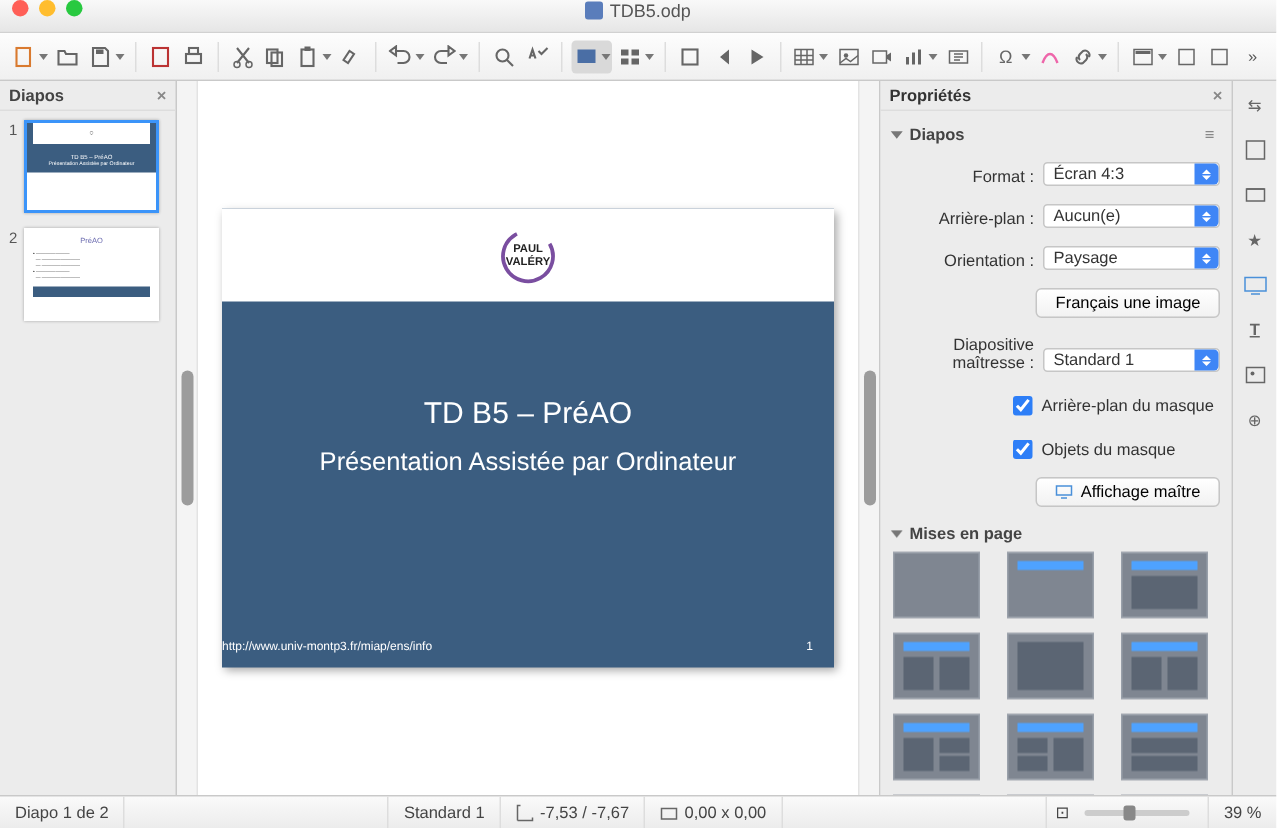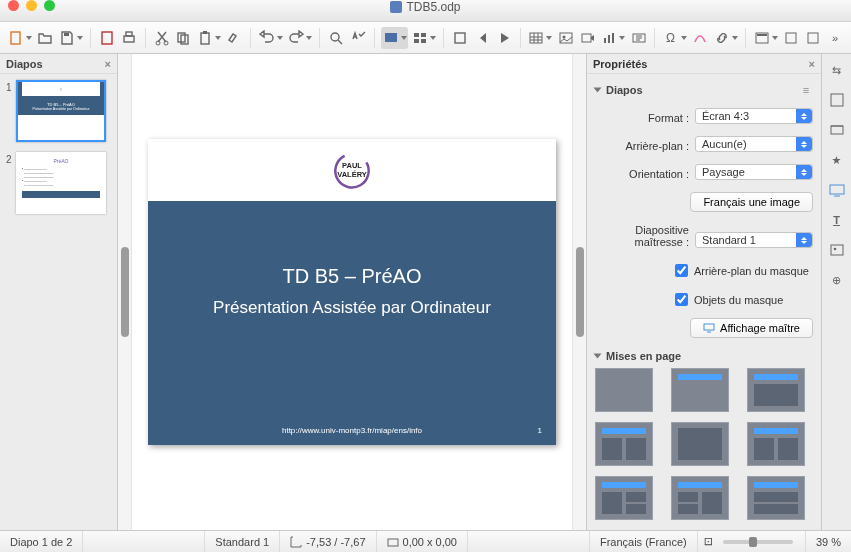--- a/index.html
+++ b/index.html
@@ -46,21 +46,21 @@
   .vscroll{position:absolute;top:0;bottom:0;width:14px;background:#f4f4f4;border-left:1px solid #e3e3e3;display:flex;flex-direction:column;align-items:center}
   .vscroll.left{left:0;border-left:none;border-right:1px solid #e3e3e3}
   .vscroll.right{right:0}
   .vs-thumb{width:8px;background:#9c9c9c;border-radius:4px;margin-top:auto;margin-bottom:auto}
   .slide{width:408px;height:306px;background:var(--blue);box-shadow:2px 2px 6px rgba(0,0,0,.35);position:relative;color:#fff}
   .slide-hdr{height:62px;background:#fff;display:flex;align-items:center;justify-content:center}
   .logo{width:50px;height:40px;display:flex;align-items:flex-start;justify-content:center}
   .slide-body{margin-top:64px;text-align:center}
   .sb1{font-size:20px;font-weight:300;margin-bottom:10px}
   .sb2{font-size:17px;font-weight:300}
-  .slide-foot{position:absolute;bottom:10px;left:0;right:0;display:flex;justify-content:center;font-size:8px;gap:40px}
+  .slide-foot{position:absolute;bottom:10px;left:0;right:0;display:flex;font-size:8px;gap:40px}
   .pgno{position:absolute;right:14px;bottom:10px;font-size:8px}
   
   .props{width:234px;background:var(--panel);display:flex;flex-direction:column}
   .pr-head{height:20px;display:flex;align-items:center;justify-content:space-between;padding:0 6px;font-weight:600;border-bottom:1px solid #ddd}
   .pr-body{padding:4px 8px;overflow:auto;flex:1}
   .section-h{display:flex;align-items:center;gap:6px;font-weight:600;color:#444;margin:6px 0}
   .disclose{width:0;height:0;border-top:4px solid transparent;border-bottom:4px solid transparent;border-left:5px solid #777;transform:rotate(90deg)}
   .more{margin-left:auto;color:#888;width:14px;text-align:center}
   .row{display:flex;align-items:flex-end;margin:12px 0;gap:6px}
   .row label{flex:1;text-align:right;color:#333}
@@ -524,21 +524,20 @@
       </svg>
     <span>-7,53 / -7,67</span>
   </div>
   <div class="cell">
     <svg width="12" height="12">
         <rect x="1" y="3" width="10" height="7" fill="none" stroke="#666"></rect>
       </svg>
     <span>0,00 x 0,00</span>
   </div>
   <div class="cell grow"></div>
-  <div class="cell">Français (France)</div>
   <div class="cell" style="padding:0 6px">
     <span>⊡</span>
     <div class="zslider">
         <div class="knob"></div>
       </div>
   </div>
   <div class="cell" style="border-right:none">39 %</div>
 </div>
 
 </body></html>

